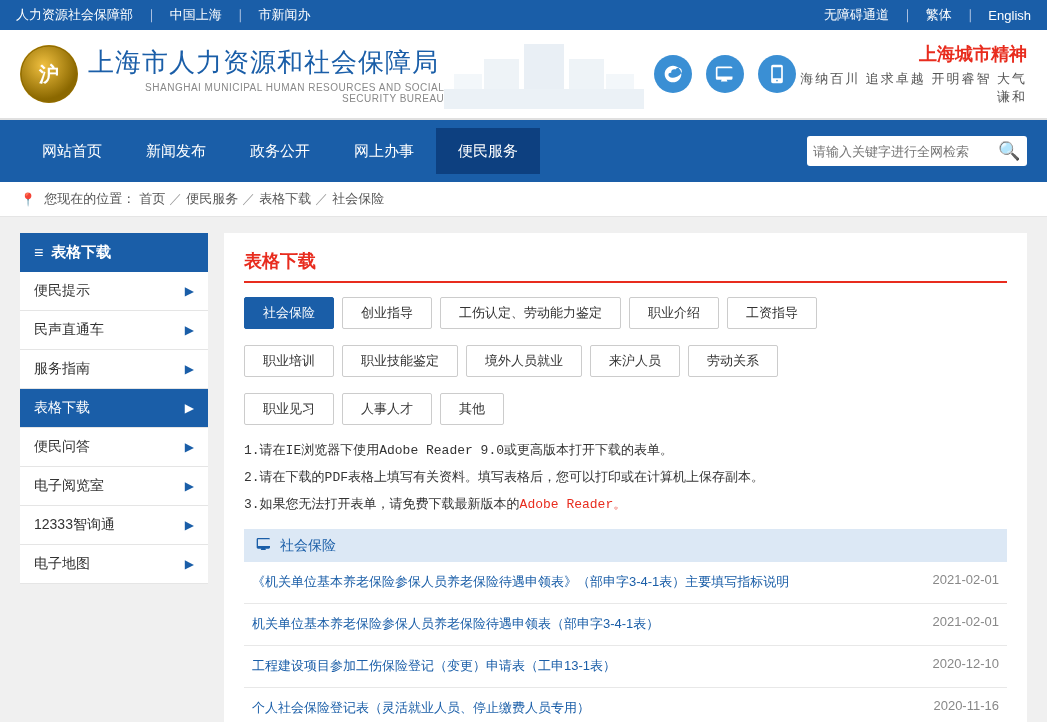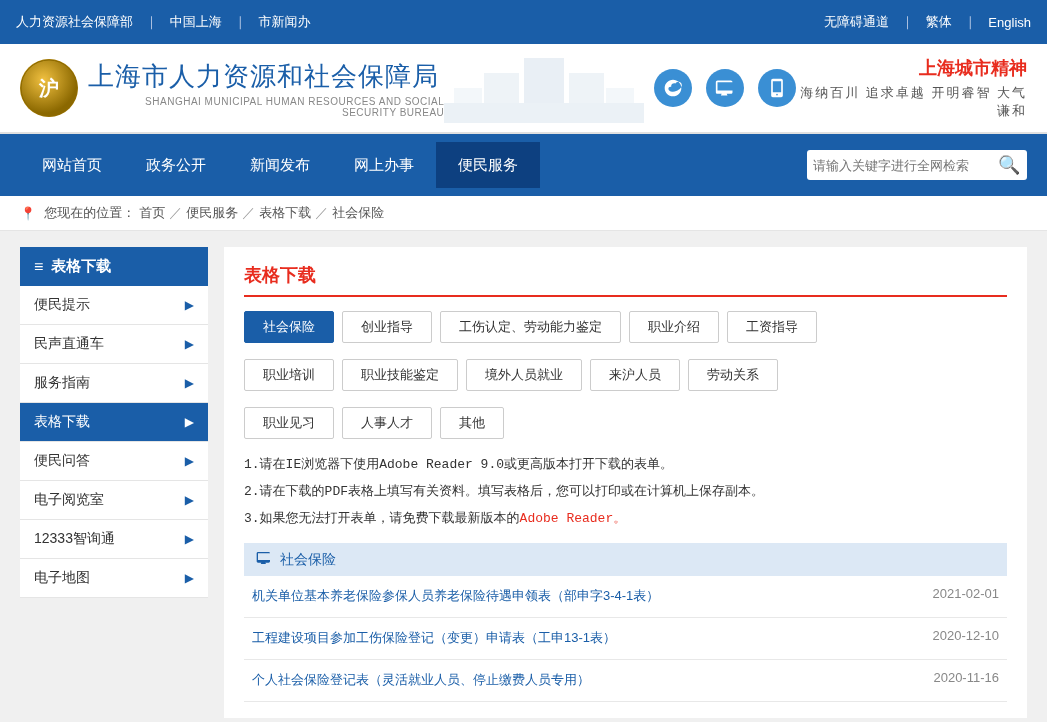--- a/index.html
+++ b/index.html
@@ -3,21 +3,21 @@
   <meta charset="utf-8">
   <style>
     * { margin: 0; padding: 0; box-sizing: border-box; }
     body { font-family: "Microsoft YaHei", SimHei, Arial, sans-serif; font-size: 14px; color: #333; background: #f0f0f0; width: 1047px; }
 
     
     .top-bar {
       background: #1a5ea8;
       color: #fff;
       font-size: 13px;
-      padding: 13px 16px;
+      padding: 6px 16px;
       display: flex;
       align-items: center;
       justify-content: space-between;
     }
     .top-bar-left { display: flex; gap: 12px; align-items: center; }
     .top-bar-left span { color: #cdd8ee; }
     .top-bar-left a { color: #fff; text-decoration: none; }
     .top-bar-right { display: flex; gap: 12px; align-items: center; }
     .top-bar-right a { color: #fff; text-decoration: none; font-size: 13px; }
     .top-bar-sep { color: #cdd8ee; }
@@ -281,22 +281,22 @@
 
   <div class="header-right">
     <div class="city-spirit-title">上海城市精神</div>
     <div class="city-spirit-sub">海纳百川 追求卓越 开明睿智 大气谦和</div>
   </div>
 </div>
 
 <div class="main-nav">
   <div class="nav-items">
     <a class="nav-item">网站首页</a>
+    <a class="nav-item">新闻发布</a>
     <a class="nav-item">政务公开</a>
-    <a class="nav-item">新闻发布</a>
     <a class="nav-item">网上办事</a>
     <a class="nav-item active">便民服务</a>
   </div>
   <div class="nav-search">
     <input type="text" placeholder="请输入关键字进行全网检索" style="">
     <span class="nav-search-icon">🔍</span>
   </div>
 </div>
 
 <div class="breadcrumb">
@@ -389,20 +389,24 @@
       <span>
         <svg width="16" height="16" viewBox="0 0 24 24" fill="#1a5ea8">
             <path d="M21 3H3c-1.1 0-2 .9-2 2v12c0 1.1.9 2 2 2h5l-1 2h8l-1-2h5c1.1 0 2-.9 2-2V5c0-1.1-.9-2-2-2zm0 12H3V5h18v10z"></path>
           </svg>
       </span>
       <span>社会保险</span>
     </div>
 
     <table class="file-table">
       <tbody>
+        <tr class="file-row">
+          <td>《机关单位基本养老保险参保人员养老保险待遇申领表》（部申字3-4-1表）主要填写指标说明</td>
+          <td>2021-02-01</td>
+        </tr>
         <tr class="file-row">
           <td>机关单位基本养老保险参保人员养老保险待遇申领表（部申字3-4-1表）</td>
           <td>2021-02-01</td>
         </tr>
         <tr class="file-row">
           <td>工程建设项目参加工伤保险登记（变更）申请表（工申13-1表）</td>
           <td>2020-12-10</td>
         </tr>
         <tr class="file-row">
           <td>个人社会保险登记表（灵活就业人员、停止缴费人员专用）</td>

